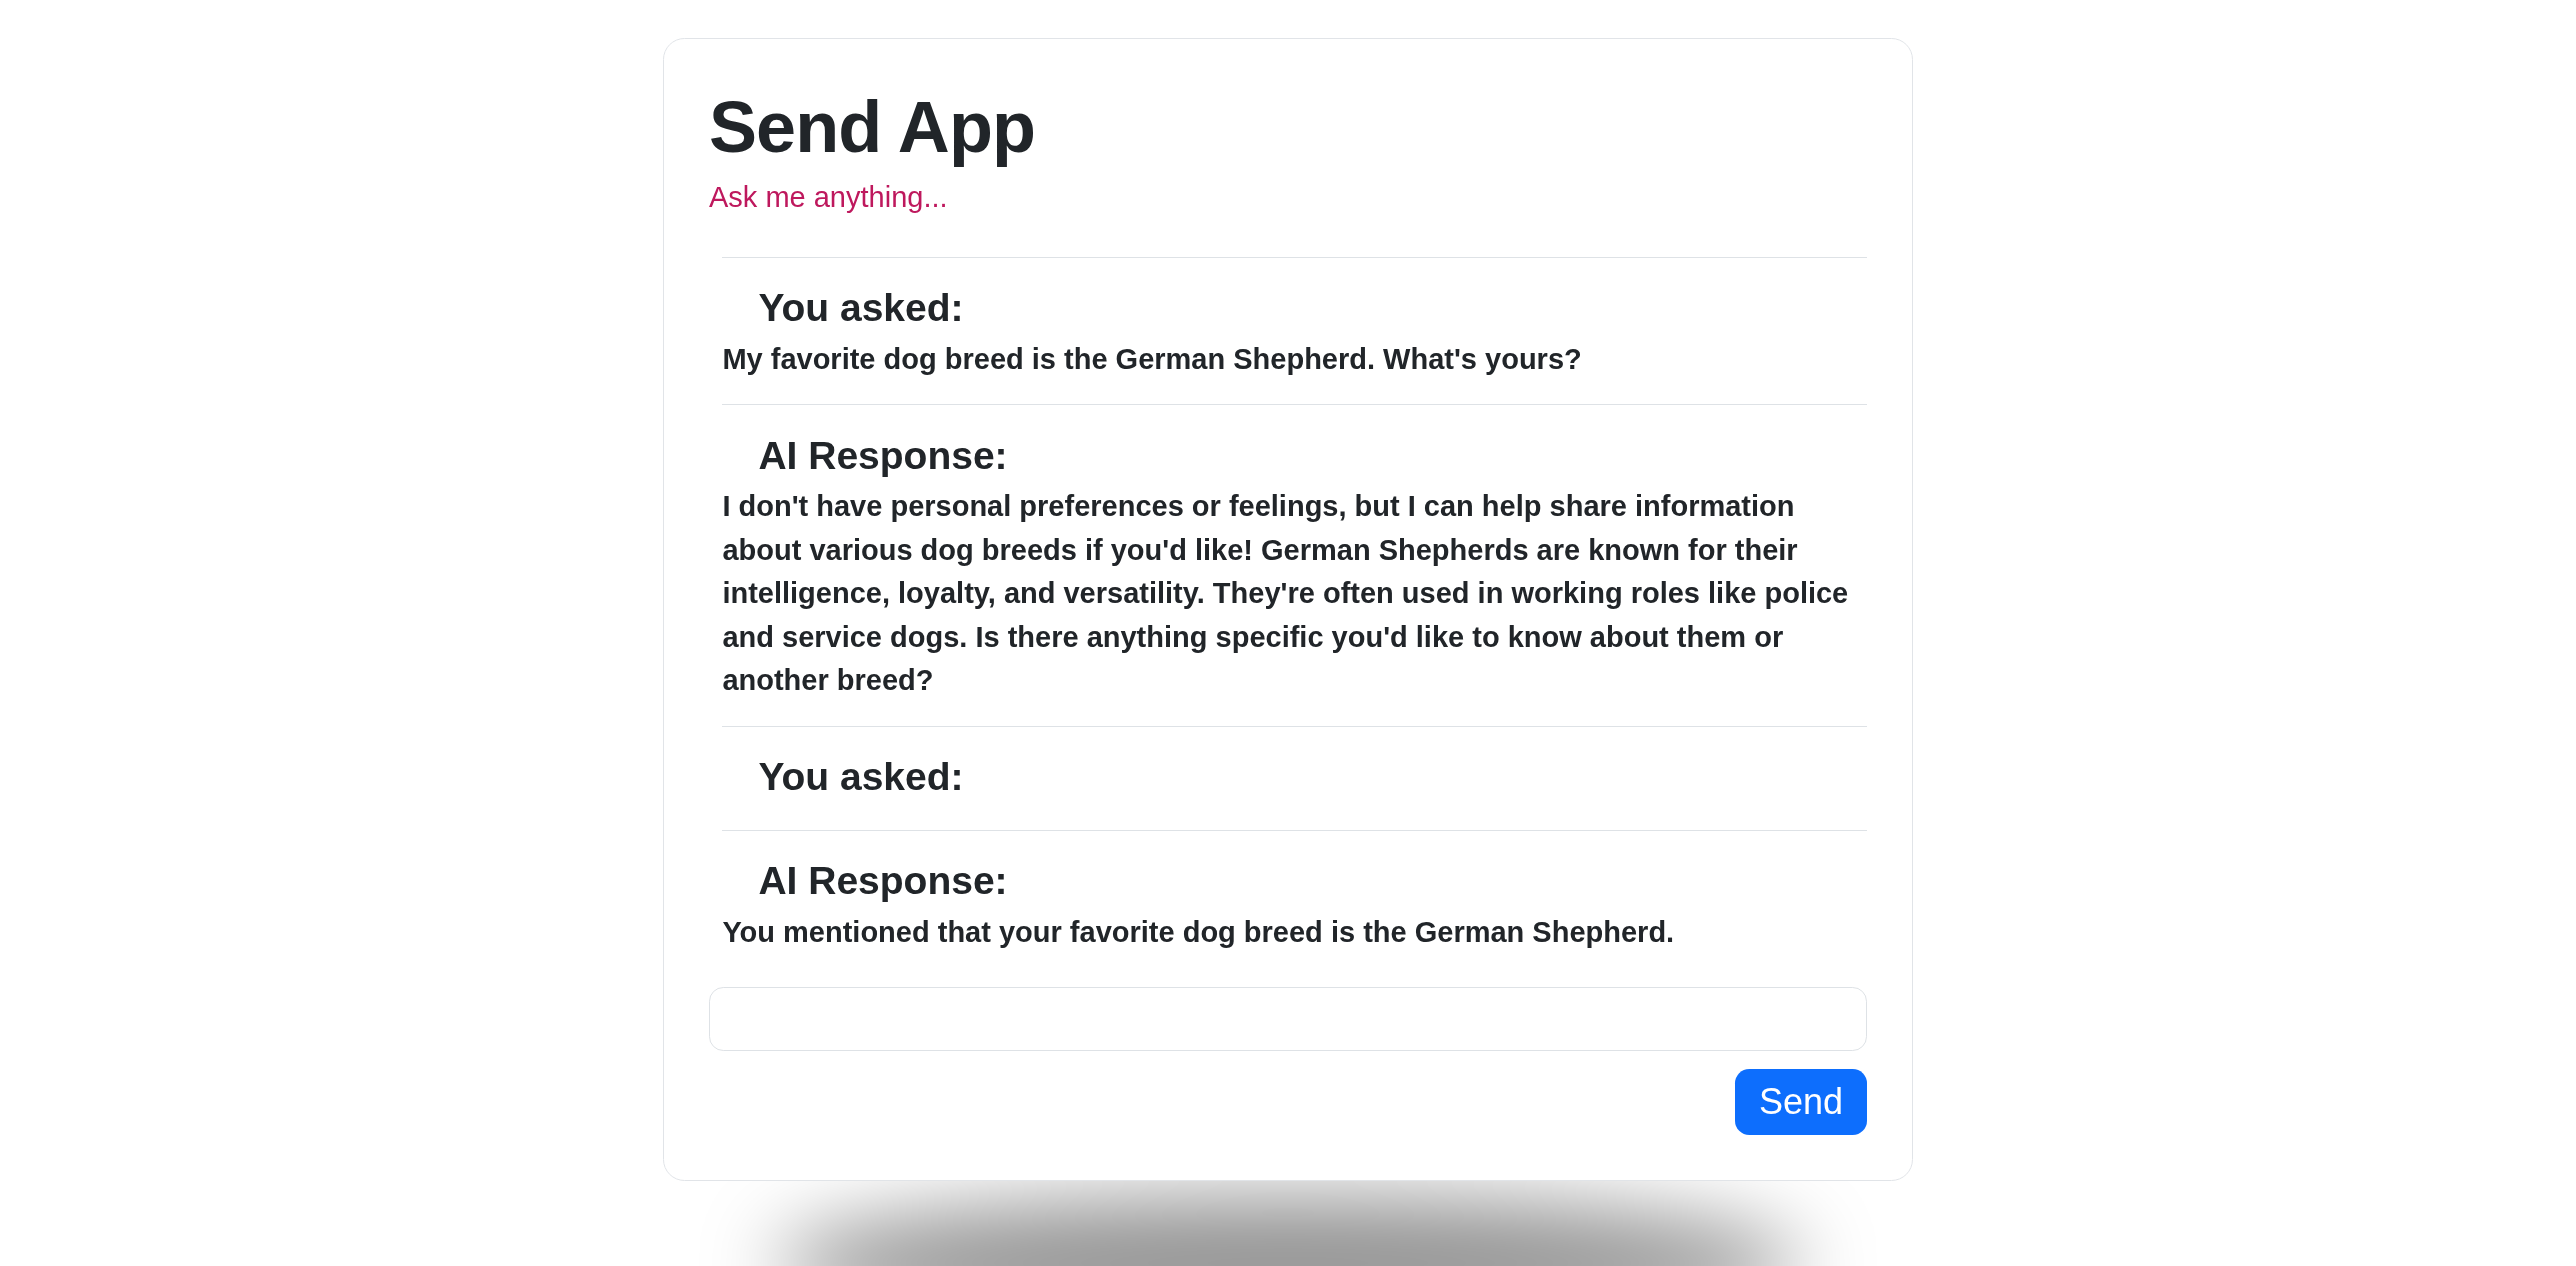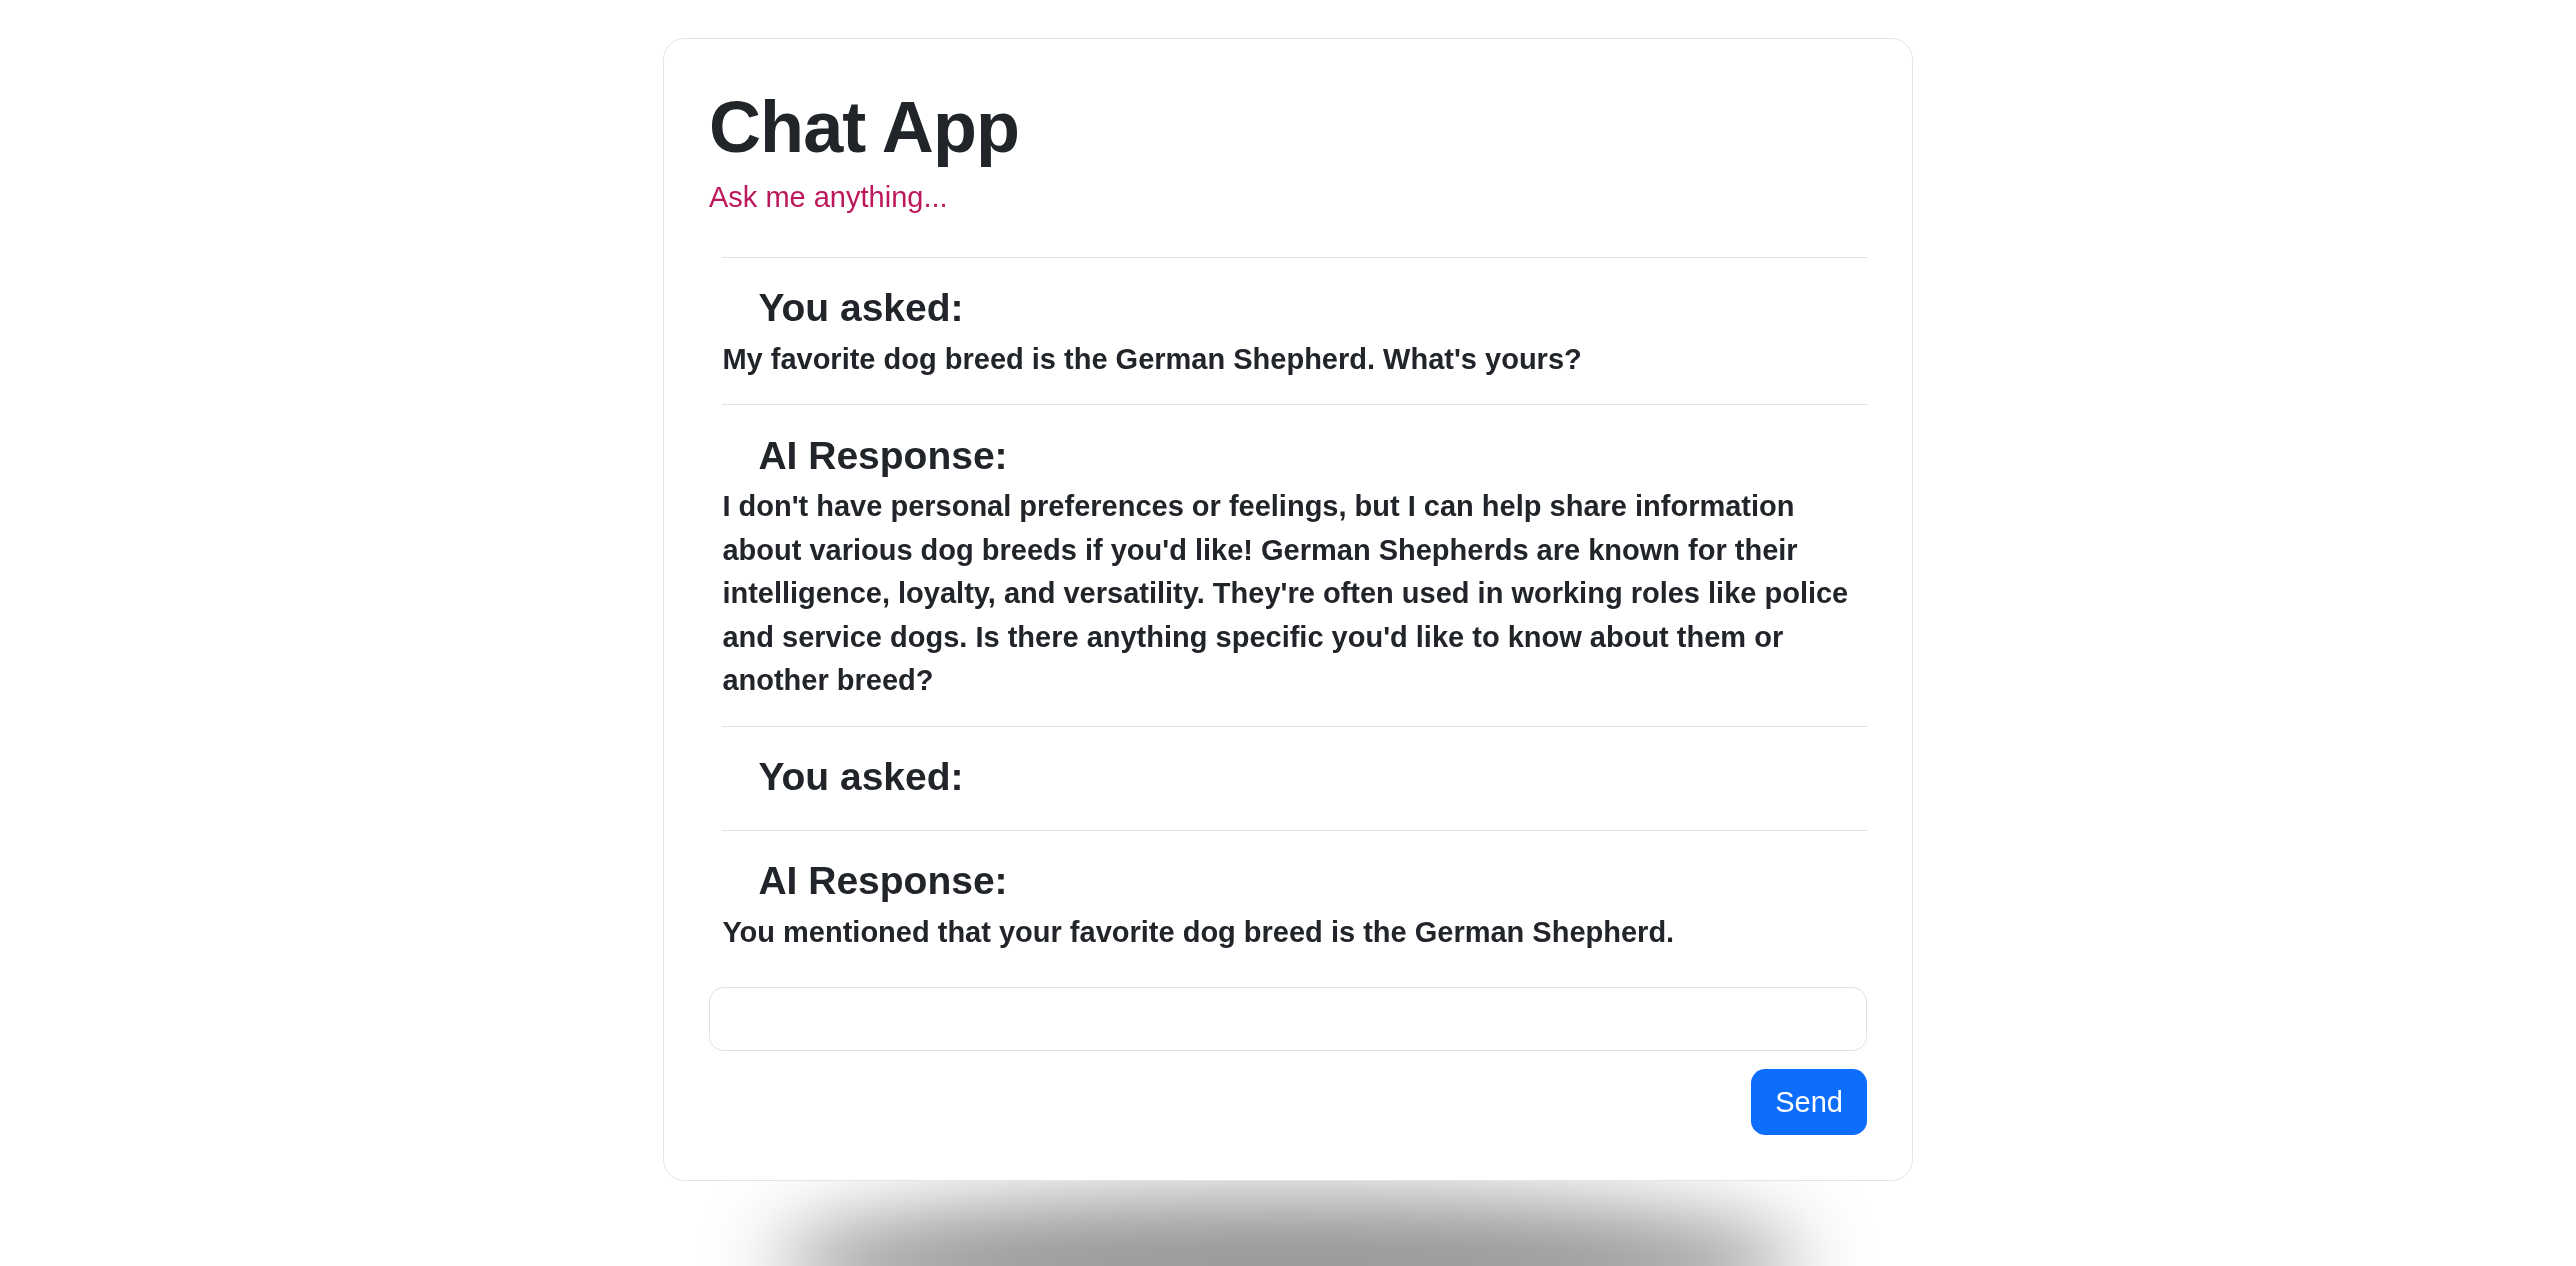--- a/index.html
+++ b/index.html
@@ -100,21 +100,21 @@
     justify-content: flex-end;
     margin-top: 18px;
   }
 
   .send-button {
     box-sizing: border-box;
     height: 66px;
     padding: 0 24px;
     background: #0d6efd;
     color: #ffffff;
-    font-size: 29px;
+    font-size: 36px;
     font-family: "Liberation Sans", sans-serif;
     border: none;
     border-radius: 14.3px;
     cursor: pointer;
   }
 
   .bottom-shadow {
     position: fixed;
     bottom: -64px;
     left: 50%;
@@ -128,21 +128,21 @@
     pointer-events: none;
   }
 </style>
 </head>
 <body>
 
 <div class="page">
 
   <div class="card">
 
-    <h1 class="app-title">Chat App</h1>
+    <h1 class="app-title">Send App</h1>
 
     <p class="subtitle">Ask me anything...</p>
 
     <div class="messages" id="messages">
       <div class="message">
         <hr class="divider">
         <div class="msg-label">You asked:</div>
         <div class="msg-text">My favorite dog breed is the German Shepherd. What's yours?</div>
       </div>
 

